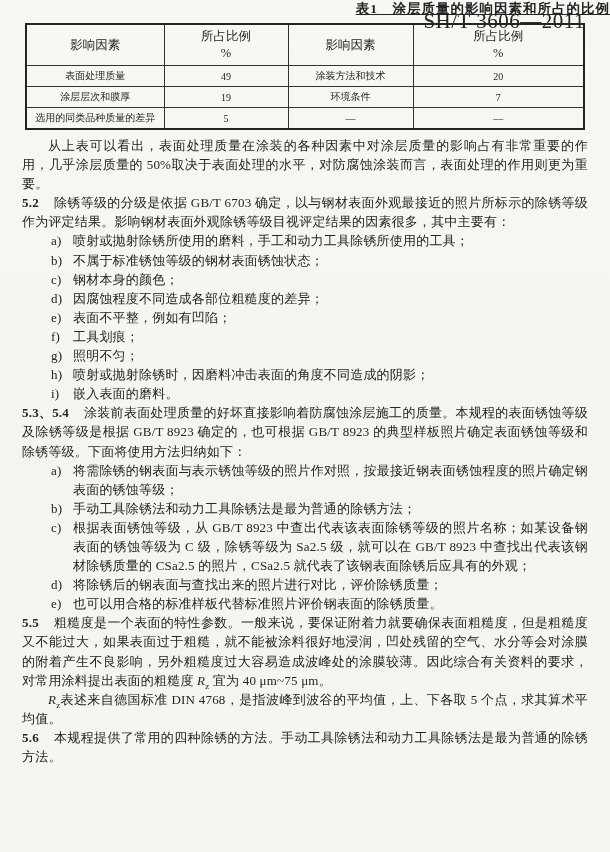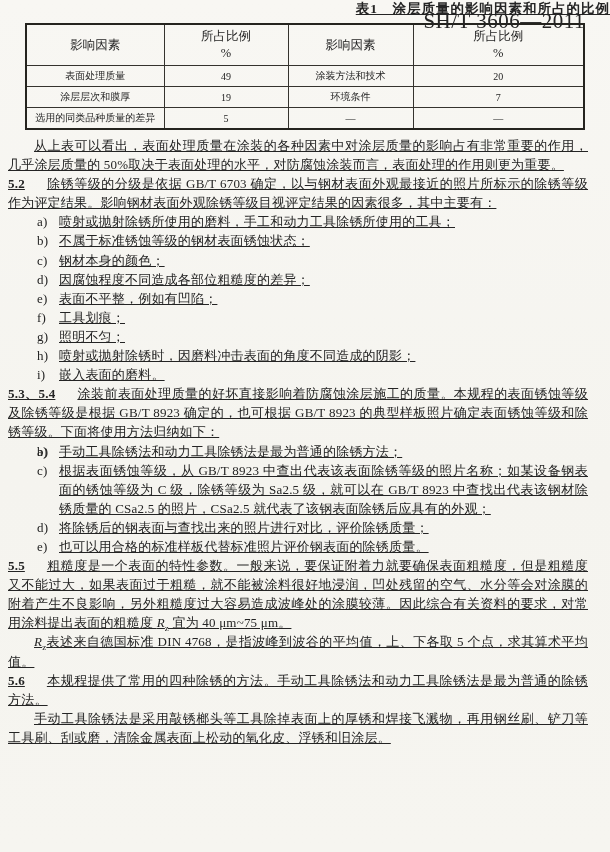--- a/index.html
+++ b/index.html
@@ -51,32 +51,31 @@
     font-size: 12.5px;
     line-height: 17px;
     vertical-align: middle;
   }
   table.factors thead th .hline { display: block; }
   table.factors tbody td {
     height: 20px;
     font-size: 10px;
   }
   .body-text {
-    margin: 6px 22px 0 8px;
+    margin: 6px 22px 0 22px;
     font-size: 13px;
     line-height: 19.1px;
     text-align: justify;
     letter-spacing: 0.2px;
-    text-decoration: underline;
   }
   .para { margin: 0; }
   .para.indent { text-indent: 26px; }
   .cnum {
     font-weight: 700;
-    padding-right: 22px;
+    padding-right: 15px;
   }
   .item { position: relative; padding-left: 51px; }
   .item .ilabel { position: absolute; left: 29px; top: 0; }
   i.rz { font-style: italic; }
   sub.rz-sub { font-size: 9px; line-height: 0; }
 </style>
 </head>
 <body>
 
 <div class="page">
@@ -143,29 +142,28 @@
     <div class="item"><span class="ilabel">c)</span><span>钢材本身的颜色；</span></div>
     <div class="item"><span class="ilabel">d)</span><span>因腐蚀程度不同造成各部位粗糙度的差异；</span></div>
     <div class="item"><span class="ilabel">e)</span><span>表面不平整，例如有凹陷；</span></div>
     <div class="item"><span class="ilabel">f)</span><span>工具划痕；</span></div>
     <div class="item"><span class="ilabel">g)</span><span>照明不匀；</span></div>
     <div class="item"><span class="ilabel">h)</span><span>喷射或抛射除锈时，因磨料冲击表面的角度不同造成的阴影；</span></div>
     <div class="item"><span class="ilabel">i)</span><span>嵌入表面的磨料。</span></div>
 
     <p class="para clause"><b class="cnum">5.3、5.4</b><span>涂装前表面处理质量的好坏直接影响着防腐蚀涂层施工的质量。本规程的表面锈蚀等级及除锈等级是根据 GB/T 8923 确定的，也可根据 GB/T 8923 的典型样板照片确定表面锈蚀等级和除锈等级。下面将使用方法归纳如下：</span></p>
 
-    <div class="item"><span class="ilabel">a)</span></div>
+    <div class="item"><span class="ilabel">a)</span><span>将需除锈的钢表面与表示锈蚀等级的照片作对照，按最接近钢表面锈蚀程度的照片确定钢表面的锈蚀等级；</span></div>
     <div class="item"><span class="ilabel">b)</span><span>手动工具除锈法和动力工具除锈法是最为普通的除锈方法；</span></div>
     <div class="item"><span class="ilabel">c)</span><span>根据表面锈蚀等级，从 GB/T 8923 中查出代表该表面除锈等级的照片名称；如某设备钢表面的锈蚀等级为 C 级，除锈等级为 Sa2.5 级，就可以在 GB/T 8923 中查找出代表该钢材除锈质量的 CSa2.5 的照片，CSa2.5 就代表了该钢表面除锈后应具有的外观；</span></div>
     <div class="item"><span class="ilabel">d)</span><span>将除锈后的钢表面与查找出来的照片进行对比，评价除锈质量；</span></div>
     <div class="item"><span class="ilabel">e)</span><span>也可以用合格的标准样板代替标准照片评价钢表面的除锈质量。</span></div>
 
     <p class="para clause"><b class="cnum">5.5</b><span>粗糙度是一个表面的特性参数。一般来说，要保证附着力就要确保表面粗糙度，但是粗糙度又不能过大，如果表面过于粗糙，就不能被涂料很好地浸润，凹处残留的空气、水分等会对涂膜的附着产生不良影响，另外粗糙度过大容易造成波峰处的涂膜较薄。因此综合有关资料的要求，对常用涂料提出表面的粗糙度 </span><i class="rz">R</i><sub class="rz-sub">z</sub><span> 宜为 40 μm~75 μm。</span></p>
 
     <p class="para indent"><i class="rz">R</i><sub class="rz-sub">z</sub><span>表述来自德国标准 DIN 4768，是指波峰到波谷的平均值，上、下各取 5 个点，求其算术平均值。</span></p>
 
     <p class="para clause"><b class="cnum">5.6</b><span>本规程提供了常用的四种除锈的方法。手动工具除锈法和动力工具除锈法是最为普通的除锈方法。</span></p>
 
-    <p class="para indent">手动工具除锈法是采用敲锈榔头等工具除掉表面上的厚锈和焊接飞溅物，再用钢丝刷、铲刀等工具刷、刮或磨，清除金属表面上松动的氧化皮、浮锈和旧涂层。</p>
 
   </div>
 
 </div>
 
 </body></html>

